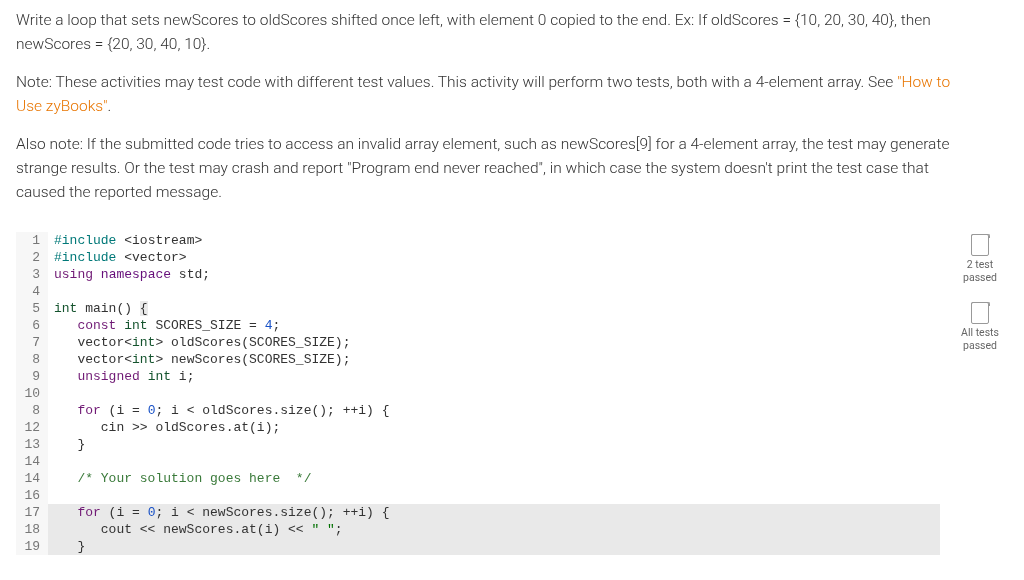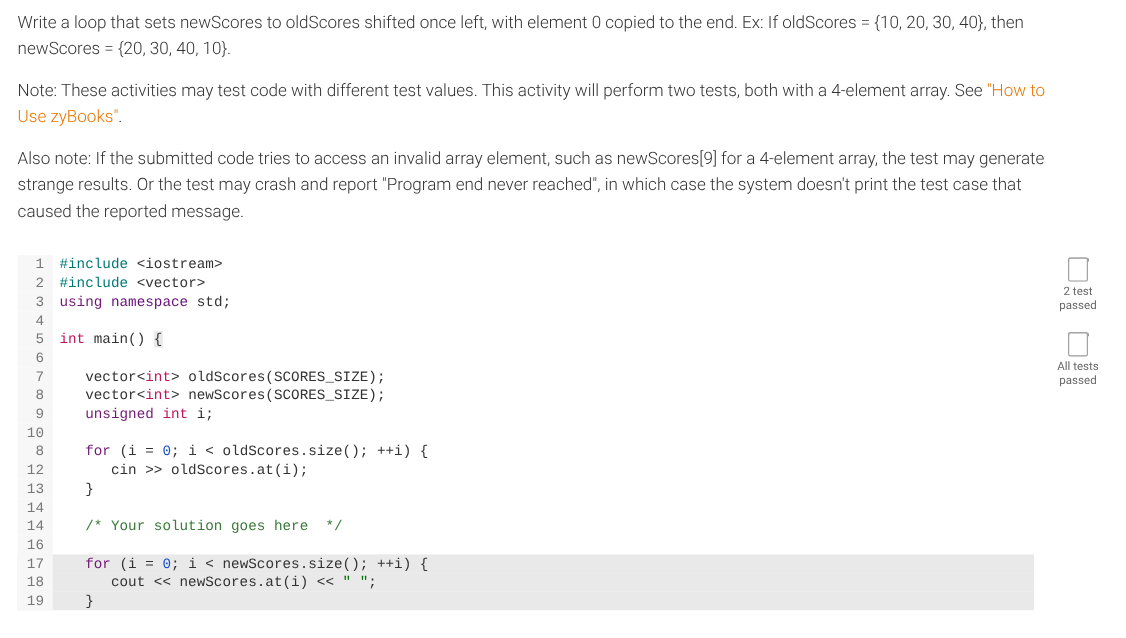--- a/index.html
+++ b/index.html
@@ -48,21 +48,21 @@
       text-align: right;
       padding-right: 8px;
       color: #777;
       background: #f7f7f7;
       user-select: none;
       flex-shrink: 0;
     }
     .content { padding-left: 6px; }
     .tok-keyword { color: #701a75; }
     .tok-include { color: #007878; }
-    .tok-type { color: #be185d; }
+    .tok-type { color: #14532d; }
     .tok-namespace { color: #660e7a; }
     .tok-string { color: #007000; }
     .tok-number { color: #1750c6; }
     .tok-comment { color: #3a7a3a; }
     .hl { background: #e9e9e9; }
     .status-col {
       width: 56px;
       flex-shrink: 0;
       display: flex;
       flex-direction: column;
@@ -114,21 +114,21 @@
 
 <div class="code-area">
   <div class="editor-wrap">
     <div class="editor">
 
       <div class="code-line"><span class="gutter">1</span><span class="content"><span class="tok-include">#include</span><span> &lt;iostream&gt;</span></span></div>
       <div class="code-line"><span class="gutter">2</span><span class="content"><span class="tok-include">#include</span><span> &lt;vector&gt;</span></span></div>
       <div class="code-line"><span class="gutter">3</span><span class="content"><span class="tok-keyword">using</span><span> </span><span class="tok-namespace">namespace</span><span> std;</span></span></div>
       <div class="code-line"><span class="gutter">4</span><span class="content"></span></div>
       <div class="code-line"><span class="gutter">5</span><span class="content"><span class="tok-type">int</span><span> main() </span><span class="hl">{</span></span></div>
-      <div class="code-line"><span class="gutter">6</span></div>
+      <div class="code-line"><span class="gutter">6</span><span class="content"><span>   </span><span class="tok-keyword">const</span><span> </span><span class="tok-type">int</span><span> SCORES_SIZE = </span><span class="tok-number">4</span><span>;</span></span></div>
       <div class="code-line"><span class="gutter">7</span><span class="content"><span>   vector&lt;</span><span class="tok-type">int</span><span>&gt; oldScores(SCORES_SIZE);</span></span></div>
       <div class="code-line"><span class="gutter">8</span><span class="content"><span>   vector&lt;</span><span class="tok-type">int</span><span>&gt; newScores(SCORES_SIZE);</span></span></div>
       <div class="code-line"><span class="gutter">9</span><span class="content"><span>   </span><span class="tok-keyword">unsigned</span><span> </span><span class="tok-type">int</span><span> i;</span></span></div>
       <div class="code-line"><span class="gutter">10</span><span class="content"></span></div>
       <div class="code-line"><span class="gutter">8</span><span class="content"><span>   </span><span class="tok-keyword">for</span><span> (i = </span><span class="tok-number">0</span><span>; i &lt; oldScores.size(); ++i) {</span></span></div>
       <div class="code-line"><span class="gutter">12</span><span class="content">      cin &gt;&gt; oldScores.at(i);</span></div>
       <div class="code-line"><span class="gutter">13</span><span class="content">   }</span></div>
       <div class="code-line"><span class="gutter">14</span><span class="content"></span></div>
       <div class="code-line"><span class="gutter">14</span><span class="content"><span>   </span><span class="tok-comment">/* Your solution goes here  */</span></span></div>
       <div class="code-line"><span class="gutter">16</span><span class="content"></span></div>

